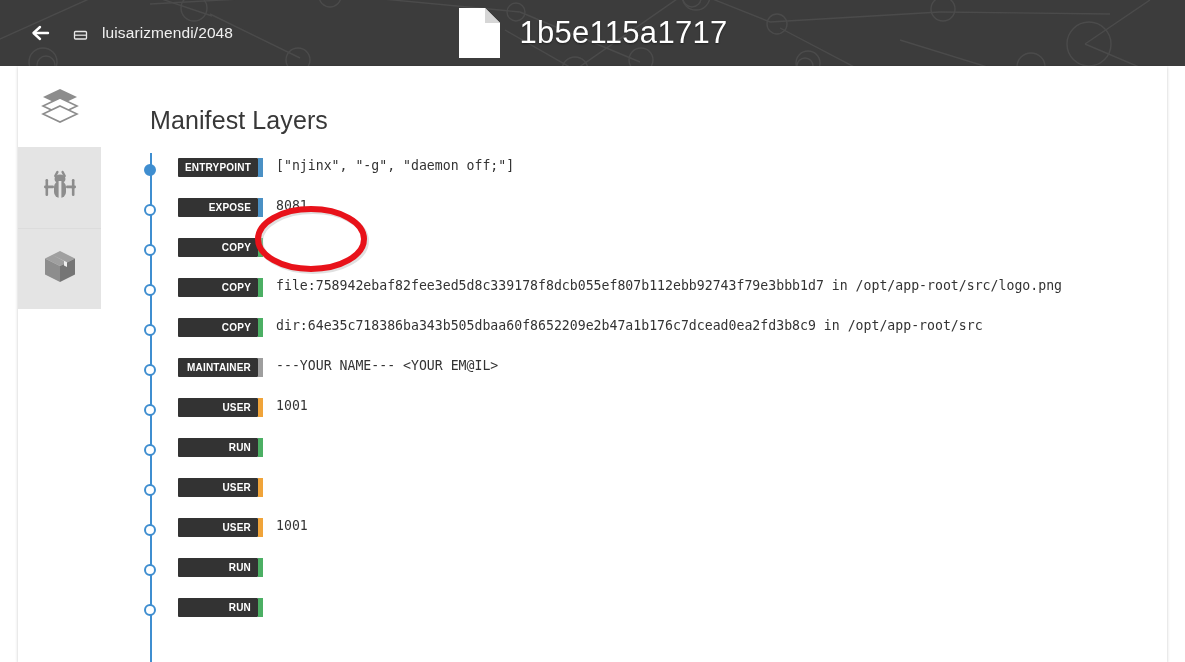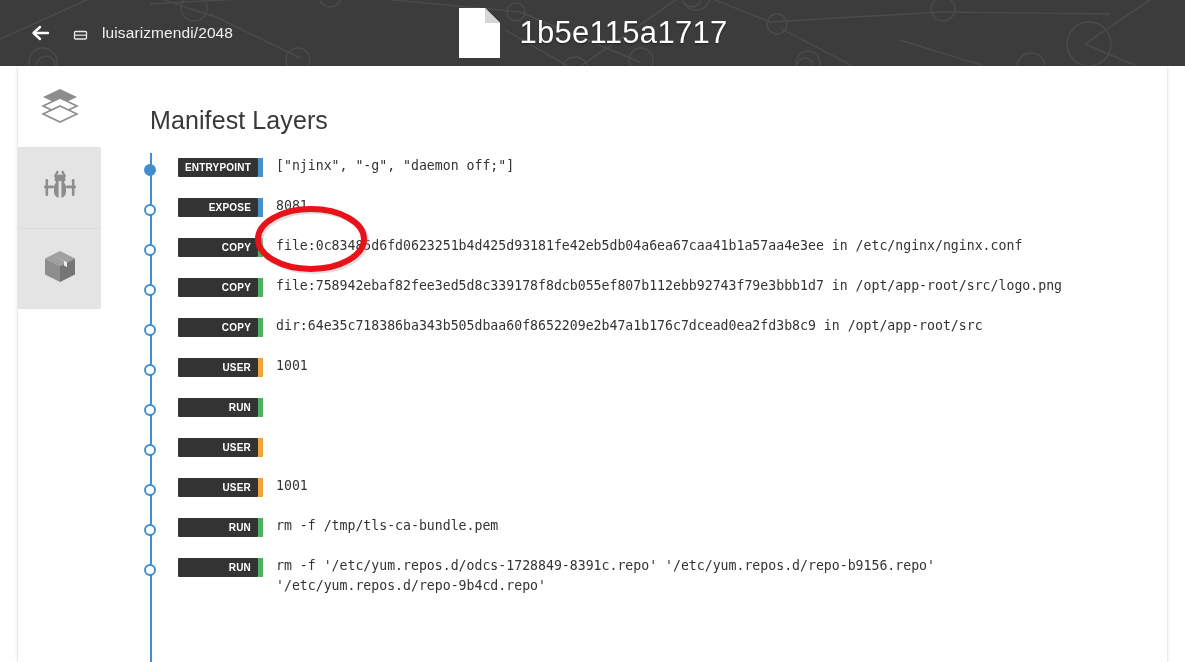--- a/index.html
+++ b/index.html
@@ -324,37 +324,44 @@
             <div class="cmd-badge">EXPOSE</div>
             <div class="accent" style="background: rgb(74, 144, 196);"></div>
             <div class="cmd-text">8081</div>
           </div>
           <div class="layer-row">
             <div class="dot-cell">
               <span class="dot"></span>
             </div>
             <div class="cmd-badge">COPY</div>
             <div class="accent" style="background: rgb(76, 175, 100);"></div>
-            <div class="cmd-text">file:0c83485d6fd0623251b4d425d93181fe42eb5db04a6ea67caa41b1a57aa4e3ee in /etc/nginx/nginx.conf</div>
           </div>
           <div class="layer-row">
             <div class="dot-cell">
               <span class="dot"></span>
             </div>
             <div class="cmd-badge">COPY</div>
             <div class="accent" style="background: rgb(76, 175, 100);"></div>
             <div class="cmd-text">file:758942ebaf82fee3ed5d8c339178f8dcb055ef807b112ebb92743f79e3bbb1d7 in /opt/app-root/src/logo.png</div>
           </div>
           <div class="layer-row">
             <div class="dot-cell">
               <span class="dot"></span>
             </div>
             <div class="cmd-badge">COPY</div>
             <div class="accent" style="background: rgb(76, 175, 100);"></div>
             <div class="cmd-text">dir:64e35c718386ba343b505dbaa60f8652209e2b47a1b176c7dcead0ea2fd3b8c9 in /opt/app-root/src</div>
+          </div>
+          <div class="layer-row">
+            <div class="dot-cell">
+              <span class="dot"></span>
+            </div>
+            <div class="cmd-badge">MAINTAINER</div>
+            <div class="accent" style="background: rgb(158, 158, 158);"></div>
+            <div class="cmd-text">---YOUR NAME--- &lt;YOUR EM@IL&gt;</div>
           </div>
           <div class="layer-row">
             <div class="dot-cell">
               <span class="dot"></span>
             </div>
             <div class="cmd-badge">USER</div>
             <div class="accent" style="background: rgb(240, 164, 58);"></div>
             <div class="cmd-text">1001</div>
           </div>
           <div class="layer-row">
@@ -378,30 +385,27 @@
             <div class="cmd-badge">USER</div>
             <div class="accent" style="background: rgb(240, 164, 58);"></div>
             <div class="cmd-text">1001</div>
           </div>
           <div class="layer-row">
             <div class="dot-cell">
               <span class="dot"></span>
             </div>
             <div class="cmd-badge">RUN</div>
             <div class="accent" style="background: rgb(76, 175, 100);"></div>
-            <div class="cmd-text">rm -f /tmp/tls-ca-bundle.pem</div>
           </div>
           <div class="layer-row">
             <div class="dot-cell">
               <span class="dot"></span>
             </div>
             <div class="cmd-badge">RUN</div>
             <div class="accent" style="background: rgb(76, 175, 100);"></div>
-            <div class="cmd-text">rm -f '/etc/yum.repos.d/odcs-1728849-8391c.repo' '/etc/yum.repos.d/repo-b9156.repo'
-'/etc/yum.repos.d/repo-9b4cd.repo'</div>
           </div>
         </div>
     </div>
 
     <svg class="annotation" style="left:224px; top:132px;" width="140" height="84" viewBox="0 0 140 84" aria-hidden="true">
       <ellipse cx="71" cy="43" rx="53" ry="30" fill="none" stroke="#bbbbbb" stroke-width="6" opacity=".45"></ellipse>
       <ellipse cx="69" cy="41" rx="53" ry="30" fill="none" stroke="#e8121a" stroke-width="6"></ellipse>
     </svg>
 
   </div>

